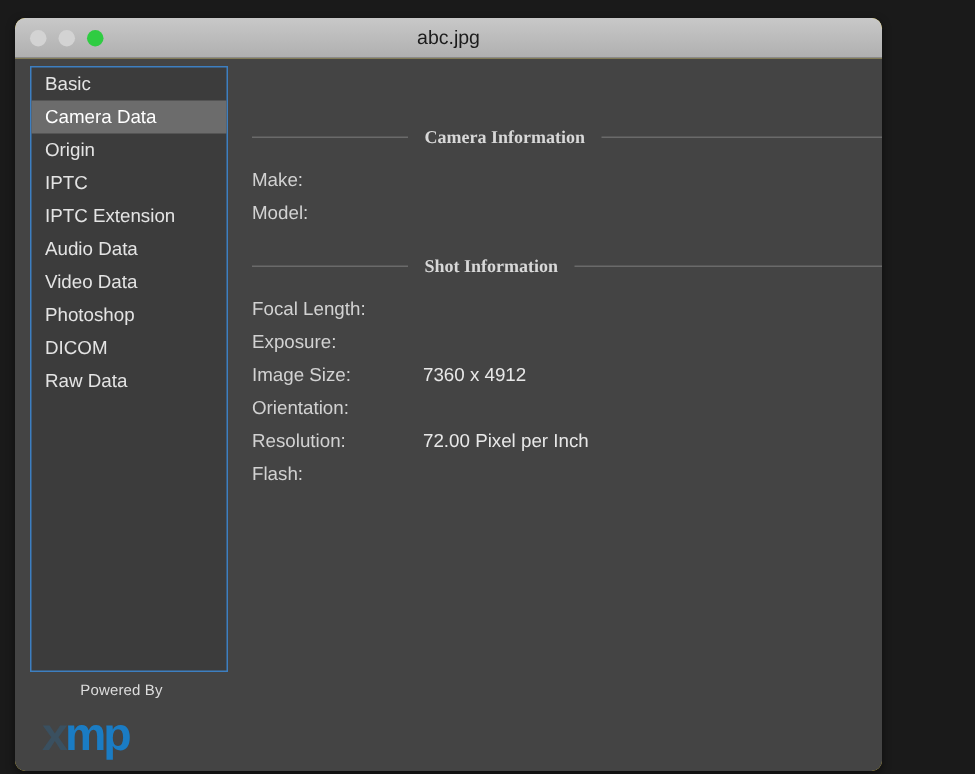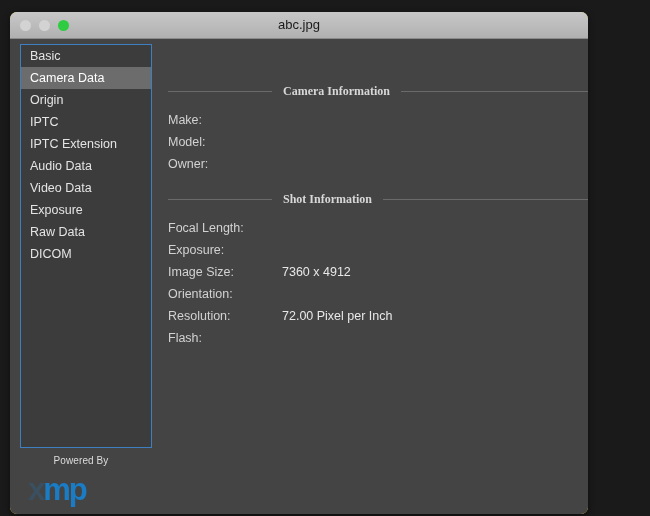--- a/index.html
+++ b/index.html
@@ -182,23 +182,23 @@
   <div id="body">
 
     <div id="sidebar">
         <div class="side-item">Basic</div>
         <div class="side-item selected">Camera Data</div>
         <div class="side-item">Origin</div>
         <div class="side-item">IPTC</div>
         <div class="side-item">IPTC Extension</div>
         <div class="side-item">Audio Data</div>
         <div class="side-item">Video Data</div>
-        <div class="side-item">Exposure</div>
+        <div class="side-item">Photoshop</div>
+        <div class="side-item">DICOM</div>
         <div class="side-item">Raw Data</div>
-        <div class="side-item">DICOM</div>
       </div>
 
     <div id="xmp">
       <div class="powered">Powered By</div>
       <div class="logo"><span class="x">x</span><span class="mp">mp</span></div>
     </div>
 
     <div id="pane">
         <div style="margin-top: 44px;">
           <div class="section-head">
@@ -208,24 +208,20 @@
           </div>
           <div style="margin-top: 10px;">
             <div class="field-row">
               <div class="field-label">Make:</div>
               <div class="field-value"></div>
             </div>
             <div class="field-row">
               <div class="field-label">Model:</div>
               <div class="field-value"></div>
             </div>
-            <div class="field-row">
-              <div class="field-label">Owner:</div>
-              <div class="field-value"></div>
-            </div>
           </div>
         </div>
         <div style="margin-top: 16px;">
           <div class="section-head">
             <span class="rule left"></span>
             <span class="stitle">Shot Information</span>
             <span class="rule right"></span>
           </div>
           <div style="margin-top: 10px;">
             <div class="field-row">

